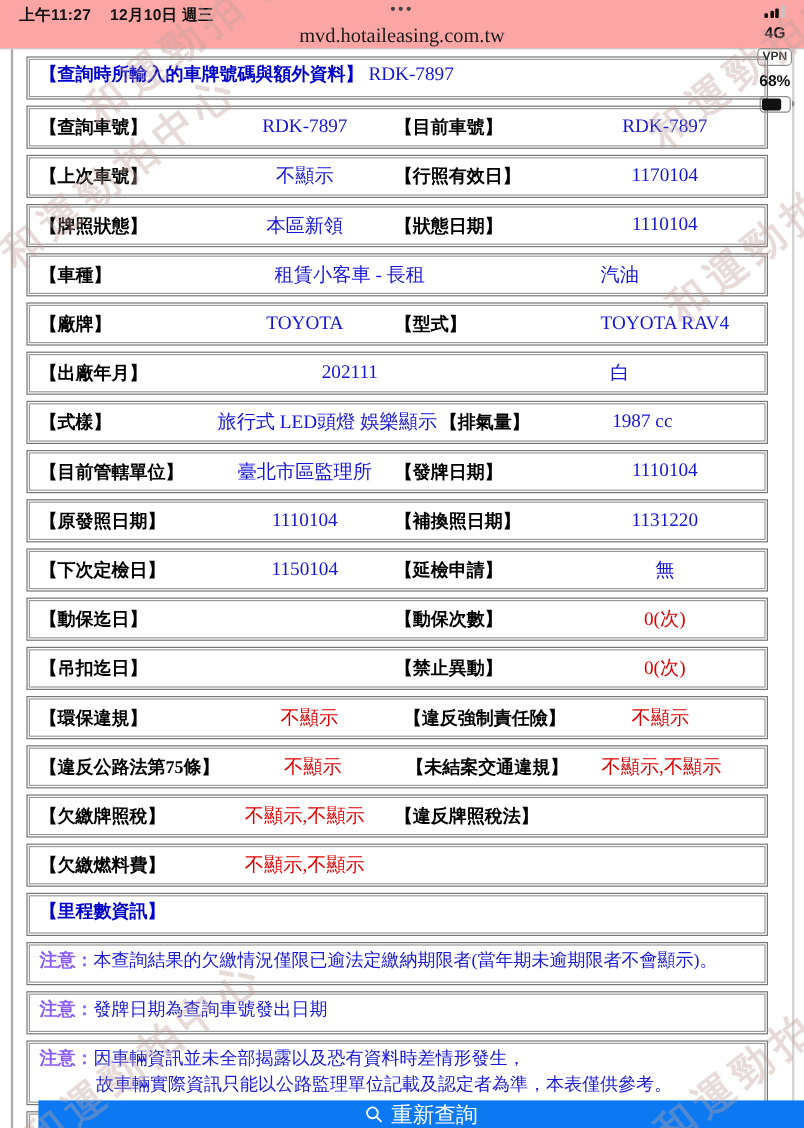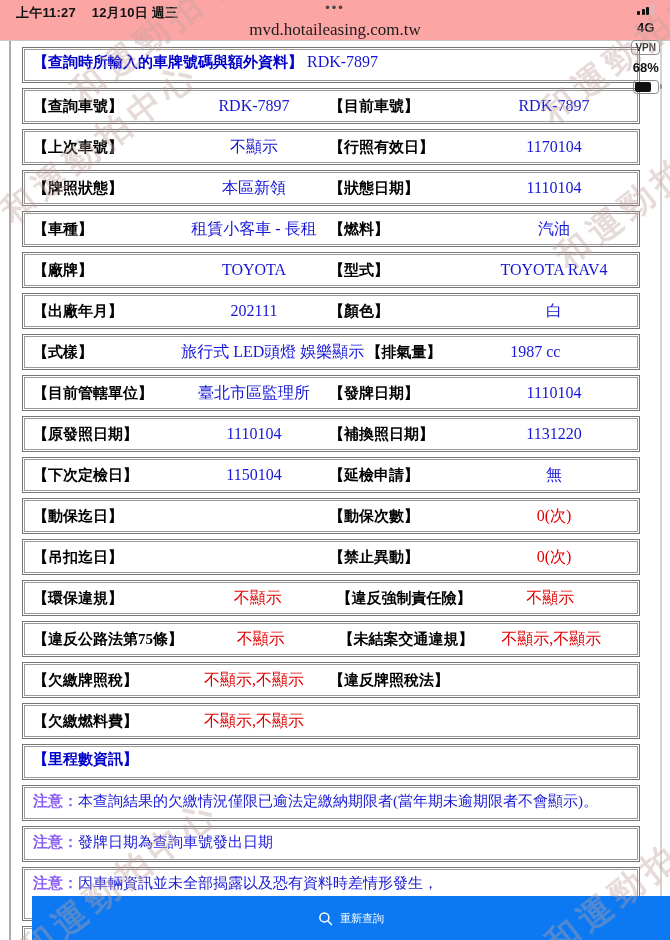--- a/index.html
+++ b/index.html
@@ -40,23 +40,23 @@
   .c-red{color:#e00000;}
   .title-lbl{font-weight:bold;font-size:15px;color:#0000cc;white-space:nowrap;}
   .title-val{font-size:16px;color:#1515d8;margin-left:4px;}
   .notice{font-size:15px;line-height:21px;}
   .n-lbl{font-weight:bold;color:#8b5cf6;}
   .n-txt{color:#1a1ad6;}
   .line2{padding-left:47px;color:#1a1ad6;}
   .f-src{color:#1a1ad6;font-weight:bold;}
 
   
-  .bottombar{position:absolute;left:0;right:0;bottom:0;height:44px;background:#0c79f2;z-index:6;
+  .bottombar{position:absolute;left:0;right:0;bottom:0;height:23px;background:#0c79f2;z-index:6;
              display:flex;align-items:center;justify-content:center;gap:7px;color:#fff;
-             font-family:"Liberation Sans","DejaVu Sans",sans-serif;font-size:11px;cursor:pointer;margin-left:32px;}
+             font-family:"Liberation Sans","DejaVu Sans",sans-serif;font-size:18px;cursor:pointer;margin-left:32px;}
 
   
   .wm{position:absolute;color:rgba(193,160,158,0.38);font-size:34px;font-weight:bold;letter-spacing:6px;
       transform:rotate(-38deg);white-space:nowrap;pointer-events:none;z-index:10;
       font-family:"Liberation Sans","DejaVu Sans",sans-serif;}
 </style>
 </head>
 <body>
 
 <div class="statusbar">
@@ -112,37 +112,35 @@
     <span class="lbl lbl1">【牌照狀態】</span>
         <span class="val c-blue">本區新領</span>
         <span class="lbl lbl2">【狀態日期】</span>
         <span class="val c-blue">1110104</span>
   </div>
     </div>
   <div class="box">
       <div class="box-in">
     <span class="lbl lbl1">【車種】</span>
         <span class="val c-blue">租賃小客車 - 長租</span>
-        <span class="lbl lbl2">【燃料】</span>
         <span class="val c-blue">汽油</span>
   </div>
     </div>
   <div class="box">
       <div class="box-in">
     <span class="lbl lbl1">【廠牌】</span>
         <span class="val c-blue">TOYOTA</span>
         <span class="lbl lbl2">【型式】</span>
         <span class="val c-blue">TOYOTA RAV4</span>
   </div>
     </div>
   <div class="box">
       <div class="box-in">
     <span class="lbl lbl1">【出廠年月】</span>
         <span class="val c-blue">202111</span>
-        <span class="lbl lbl2">【顏色】</span>
         <span class="val c-blue">白</span>
   </div>
     </div>
   <div class="box">
       <div class="box-in">
     <span class="lbl lbl1">【式樣】</span>
         <span class="val c-blue">旅行式 LED頭燈 娛樂顯示</span>
         <span class="lbl lbl2" style="min-width:0;">【排氣量】</span>
         <span class="val c-blue">1987 cc</span>
   </div>

